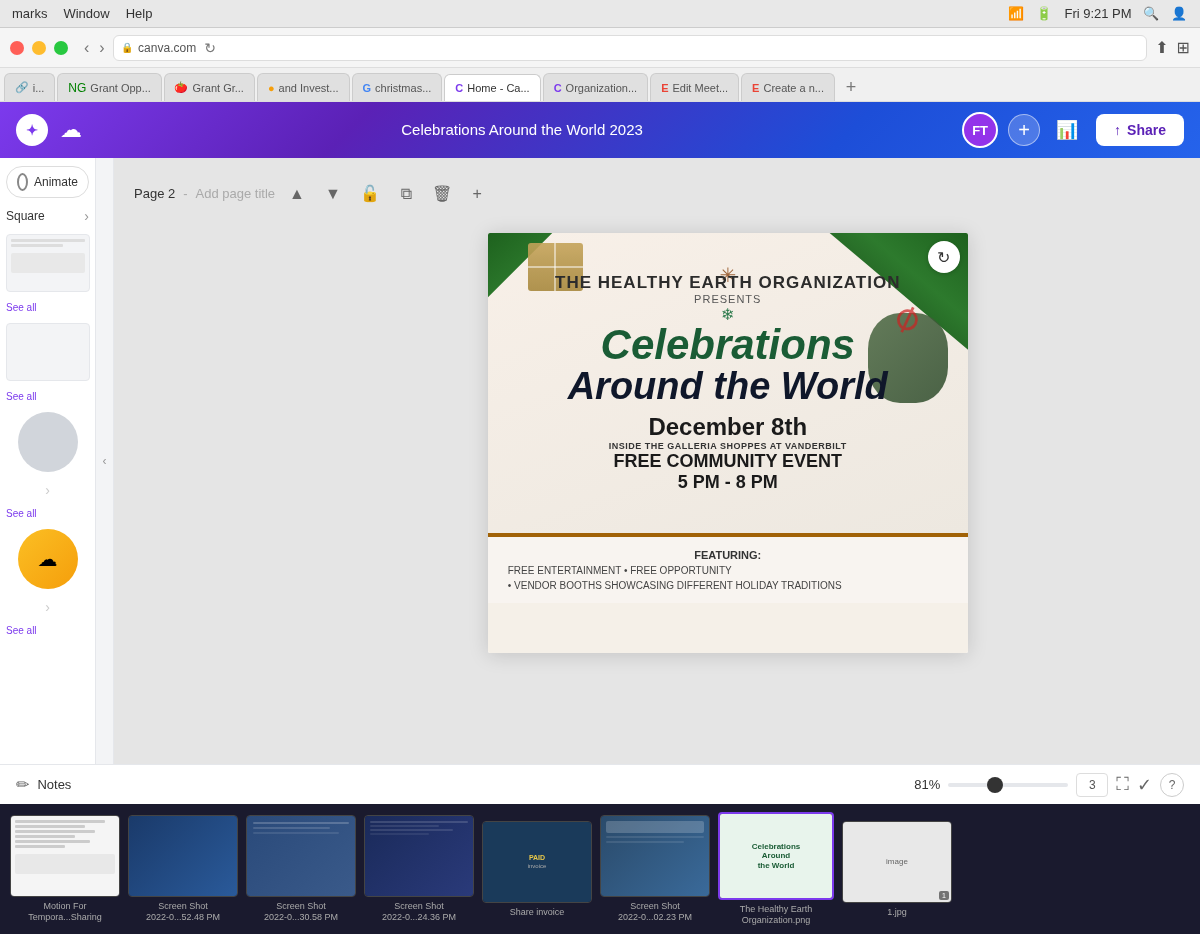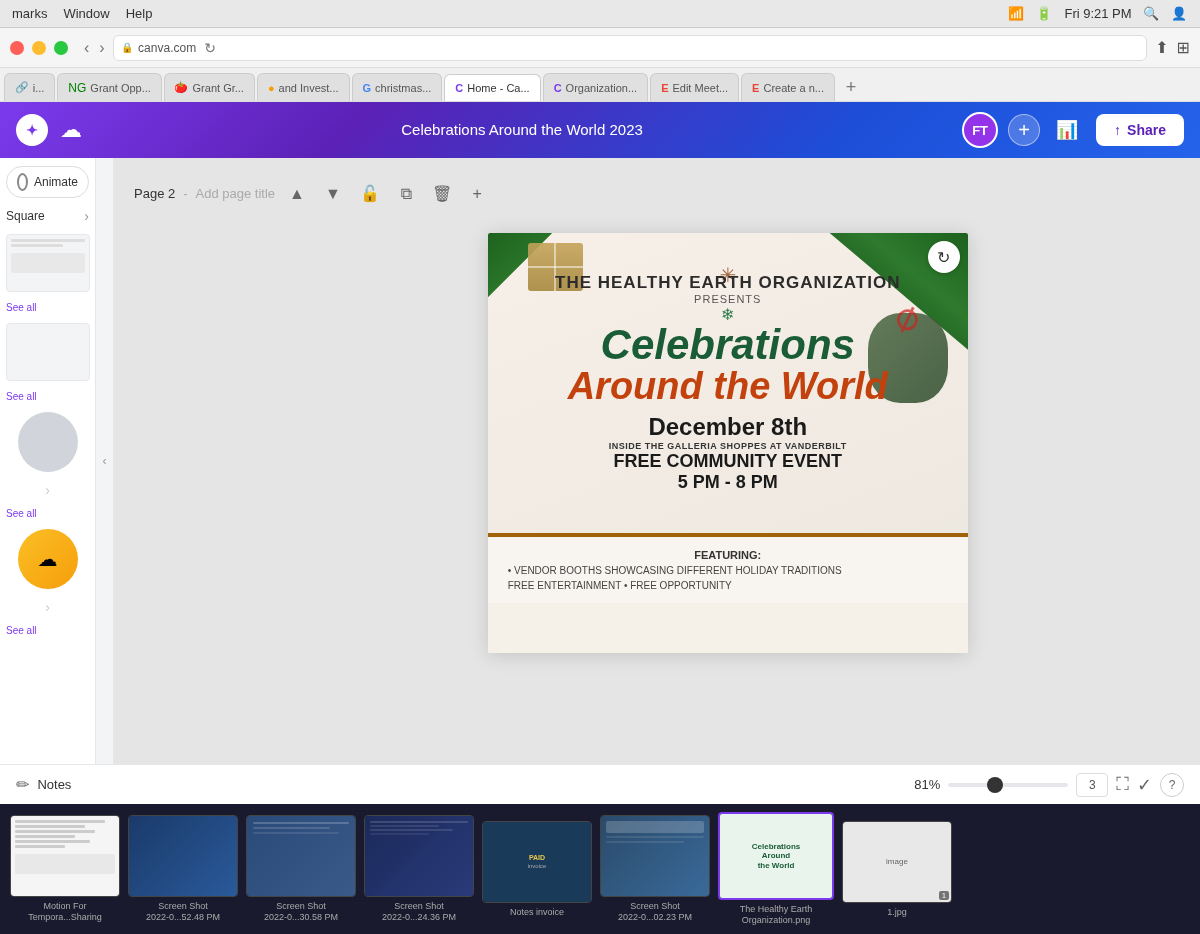--- a/index.html
+++ b/index.html
@@ -116,21 +116,21 @@
       display: flex;
       flex-direction: column;
       align-items: center;
       justify-content: center;
     }
     .poster-content { position: relative; z-index: 2; }
     .poster-org { font-size: 17px; font-weight: 600; letter-spacing: 1px; color: #2c2c2c; text-transform: uppercase; }
     .poster-presents { font-size: 11px; color: #555; letter-spacing: 1px; }
     .poster-snowflake { font-size: 16px; color: #2c7a4b; }
     .poster-title-main { font-size: 42px; font-weight: 700; color: #1a5c35; font-style: italic; line-height: 1; }
-    .poster-title-sub { font-size: 38px; font-weight: 700; color: #c2410c; font-style: italic; line-height: 1.1; text-align: center; }
+    .poster-title-sub { font-size: 38px; font-weight: 700; color: #0f172a; font-style: italic; line-height: 1.1; text-align: center; }
     .poster-date { font-size: 24px; font-weight: 700; color: #1a1a1a; margin-top: 6px; }
     .poster-location { font-size: 10px; font-weight: 600; letter-spacing: 1px; color: #333; }
     .poster-event-type { font-size: 18px; font-weight: 800; color: #1a1a1a; }
     .poster-time { font-size: 18px; font-weight: 700; color: #1a1a1a; }
     .poster-bottom {
       padding: 12px 20px;
       background: #f8f4f0;
       font-size: 10px;
       color: #444;
       border-top: 4px solid #a16207;
@@ -399,22 +399,22 @@
               <div class="poster-title-main">Celebrations</div>
               <div class="poster-title-sub">Around the World</div>
               <div class="poster-date">December 8th</div>
               <div class="poster-location" style="font-size:9px;font-weight:600;letter-spacing:0.5px;color:#333;">INSIDE THE GALLERIA SHOPPES AT VANDERBILT</div>
               <div class="poster-event-type">FREE COMMUNITY EVENT</div>
               <div class="poster-time">5 PM - 8 PM</div>
             </div>
           </div>
           <div class="poster-bottom">
             <div class="poster-featuring">FEATURING:</div>
+            <div class="poster-bullet">FREE ENTERTAINMENT • FREE OPPORTUNITY</div>
             <div class="poster-bullet">• VENDOR BOOTHS SHOWCASING DIFFERENT HOLIDAY TRADITIONS</div>
-            <div class="poster-bullet">FREE ENTERTAINMENT • FREE OPPORTUNITY</div>
           </div>
         </div>
       </div>
     </div>
   </div>
 
   <div class="notes-bar" style="position:relative;bottom:auto;left:auto;">
     <span class="notes-icon">✏</span>
     <span class="notes-label">Notes</span>
     <div class="zoom-section">
@@ -478,21 +478,21 @@
 
     <div class="filmstrip-item">
       <div class="filmstrip-thumb">
         <div class="thumb-paid">
           <div style="display:flex;flex-direction:column;align-items:center;gap:2px;">
             <span style="color:#e8c84a;font-size:7px;font-weight:bold;">PAID</span>
             <span style="color:#aaa;font-size:6px;">invoice</span>
           </div>
         </div>
       </div>
-      <span class="filmstrip-label">Notes invoice</span>
+      <span class="filmstrip-label">Share invoice</span>
     </div>
 
     <div class="filmstrip-item">
       <div class="filmstrip-thumb">
         <div style="background:linear-gradient(135deg,#2a4a6a,#3a6a9a);width:100%;height:100%;display:flex;flex-direction:column;padding:5px;gap:3px;">
           <div style="background:rgba(255,255,255,0.2);height:12px;border-radius:2px;"></div>
           <div style="background:rgba(255,255,255,0.1);height:2px;border-radius:1px;"></div>
           <div style="background:rgba(255,255,255,0.1);height:2px;border-radius:1px;width:80%;"></div>
         </div>
       </div>

